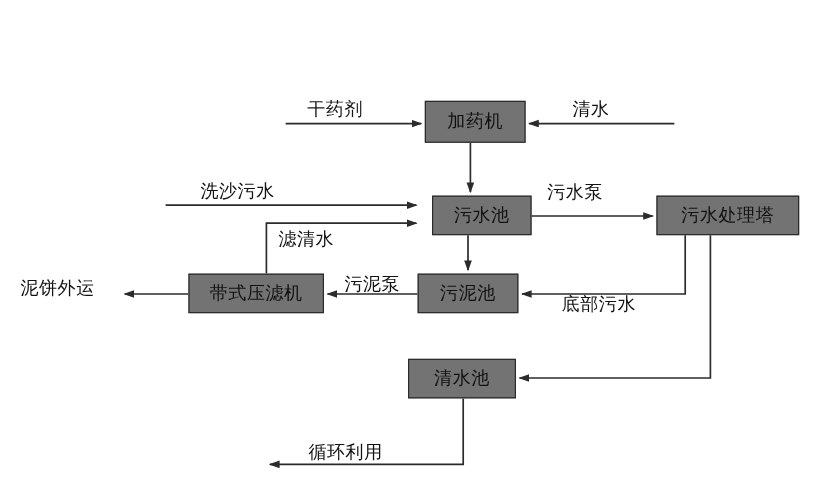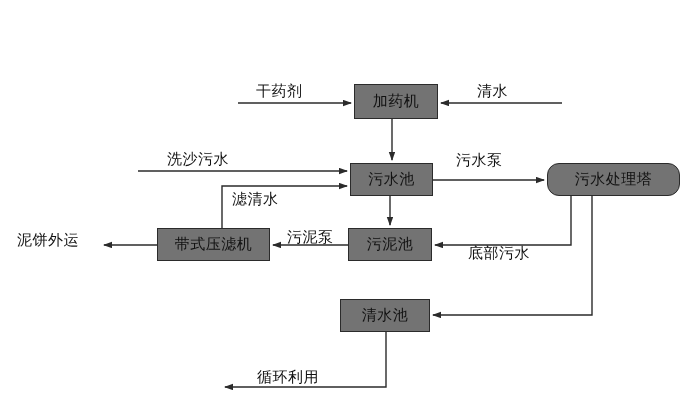--- a/index.html
+++ b/index.html
@@ -99,25 +99,25 @@
       <path d="M592,196 L592,315 L433,315" marker-end="url(#arrow)"></path>
 
       <path d="M386,332 L386,387 L225,387" marker-end="url(#arrow)"></path>
     </g>
   </svg>
 
   <div class="node-box" style="left:354px; top:84px; width:84px; height:35px;">
     <span>加药机</span>
   </div>
 
-  <div class="node-box" style="left:350px; top:163px; width:83px; height:33px;">
+  <div class="node-box" style="left:360px; top:163px; width:83px; height:33px;">
     <span>污水池</span>
   </div>
 
-  <div class="node-box" style="left:547px; top:163px; width:133px; height:33px;border-radius:12px;">
+  <div class="node-box" style="left:547px; top:163px; width:119px; height:33px;">
     <span>污水处理塔</span>
   </div>
 
   <div class="node-box" style="left:157px; top:228px; width:113px; height:33px;">
     <span>带式压滤机</span>
   </div>
 
   <div class="node-box" style="left:348px; top:228px; width:84px; height:33px;">
     <span>污泥池</span>
   </div>

